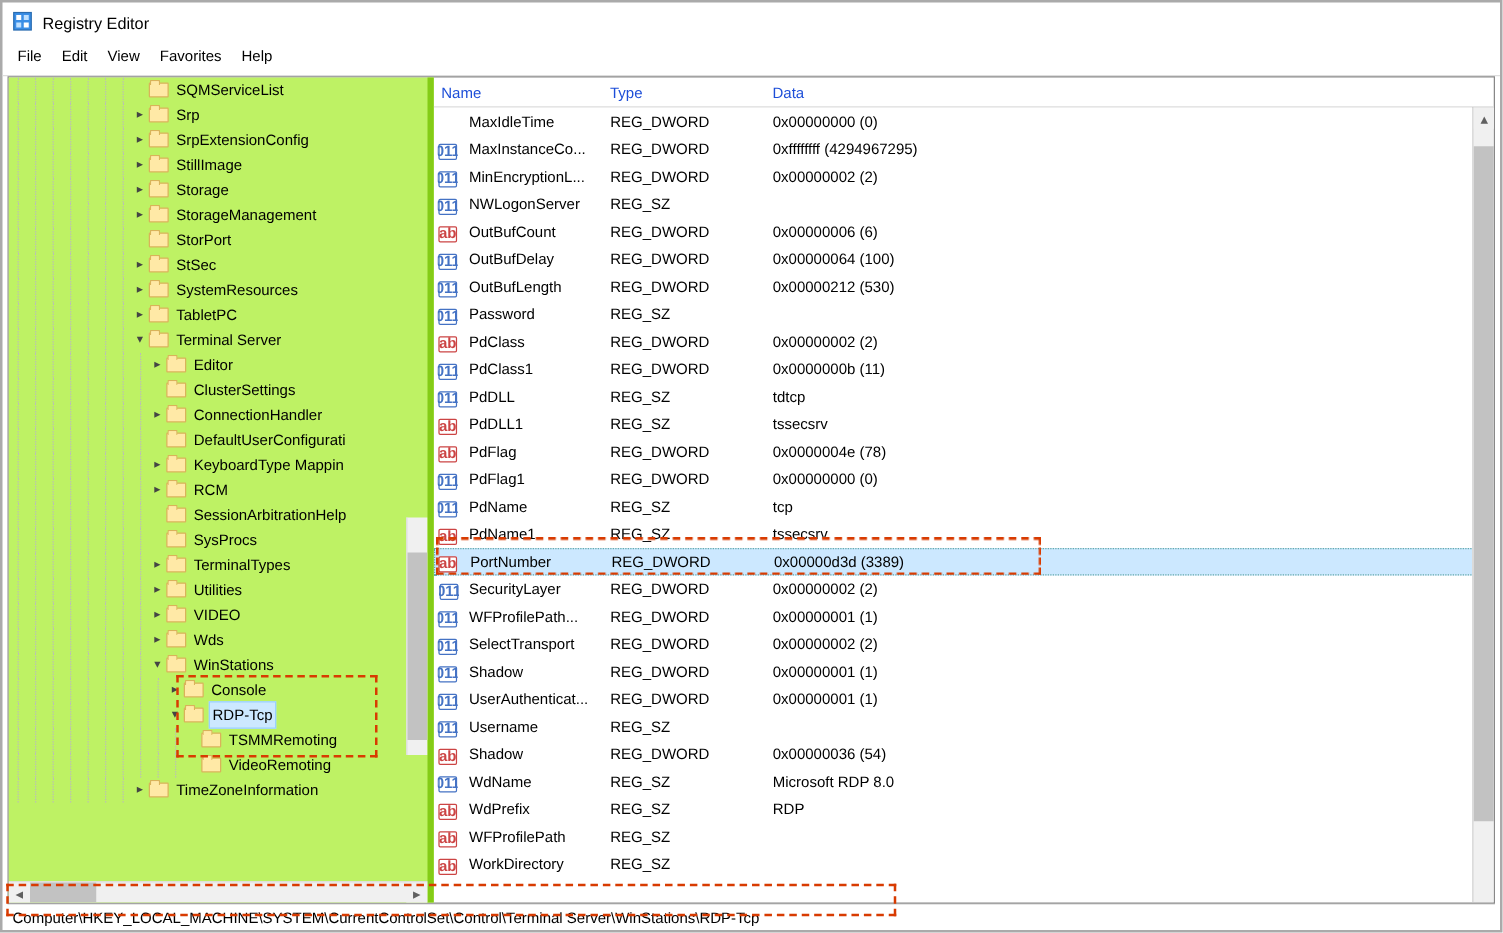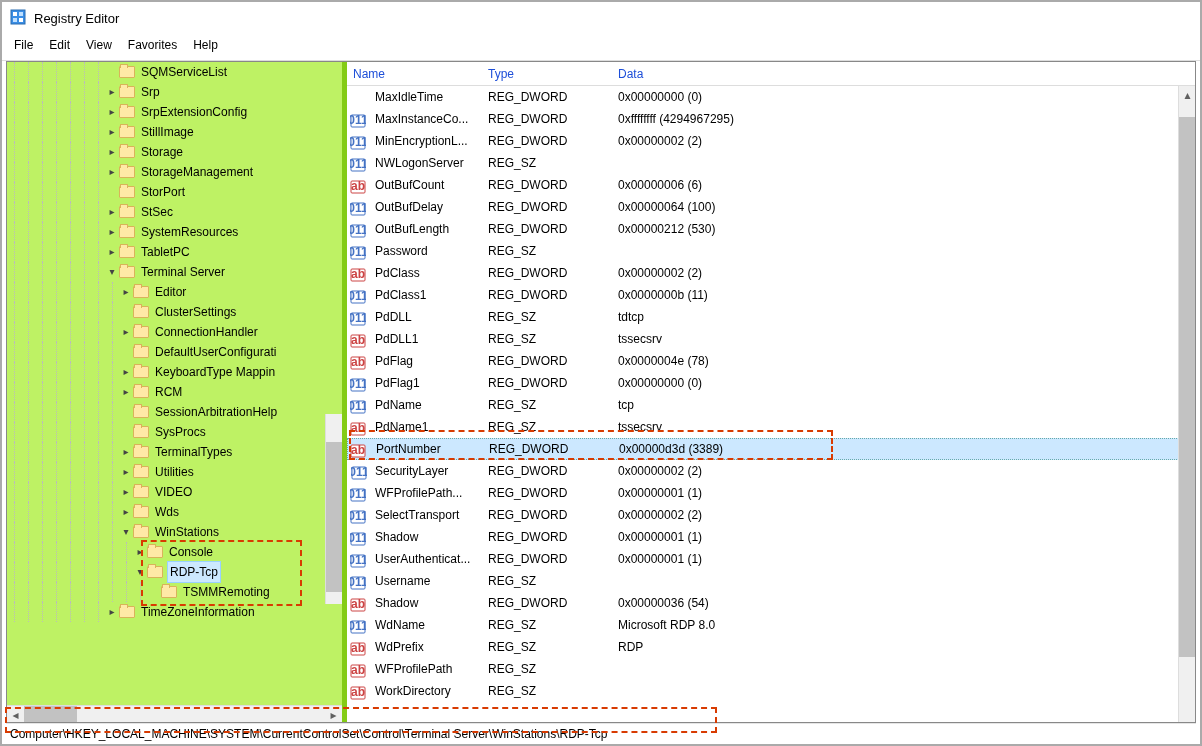--- a/index.html
+++ b/index.html
@@ -415,20 +415,35 @@
           <span class="label">TSMMRemoting</span>
         </div>
         <div class="tree-node">
           <span class="tree-line"></span>
           <span class="tree-line"></span>
           <span class="tree-line"></span>
           <span class="tree-line"></span>
           <span class="tree-line"></span>
           <span class="tree-line"></span>
           <span class="tree-line"></span>
+          <span class="tree-line"></span>
+          <span class="tree-line"></span>
+          <span class="tree-line"></span>
+          <span class="twist"></span>
+          <span class="folder-icon"></span>
+          <span class="label">VideoRemoting</span>
+        </div>
+        <div class="tree-node">
+          <span class="tree-line"></span>
+          <span class="tree-line"></span>
+          <span class="tree-line"></span>
+          <span class="tree-line"></span>
+          <span class="tree-line"></span>
+          <span class="tree-line"></span>
+          <span class="tree-line"></span>
           <span class="twist">▸</span>
           <span class="folder-icon"></span>
           <span class="label">TimeZoneInformation</span>
         </div>
       </div>
     <div class="vscroll" style="top:352px;height:190px;">
       <div class="vthumb" style="height:150px;margin-top:28px;"></div>
     </div>
     <div class="hscroll">
       <div class="btn">◂</div>

